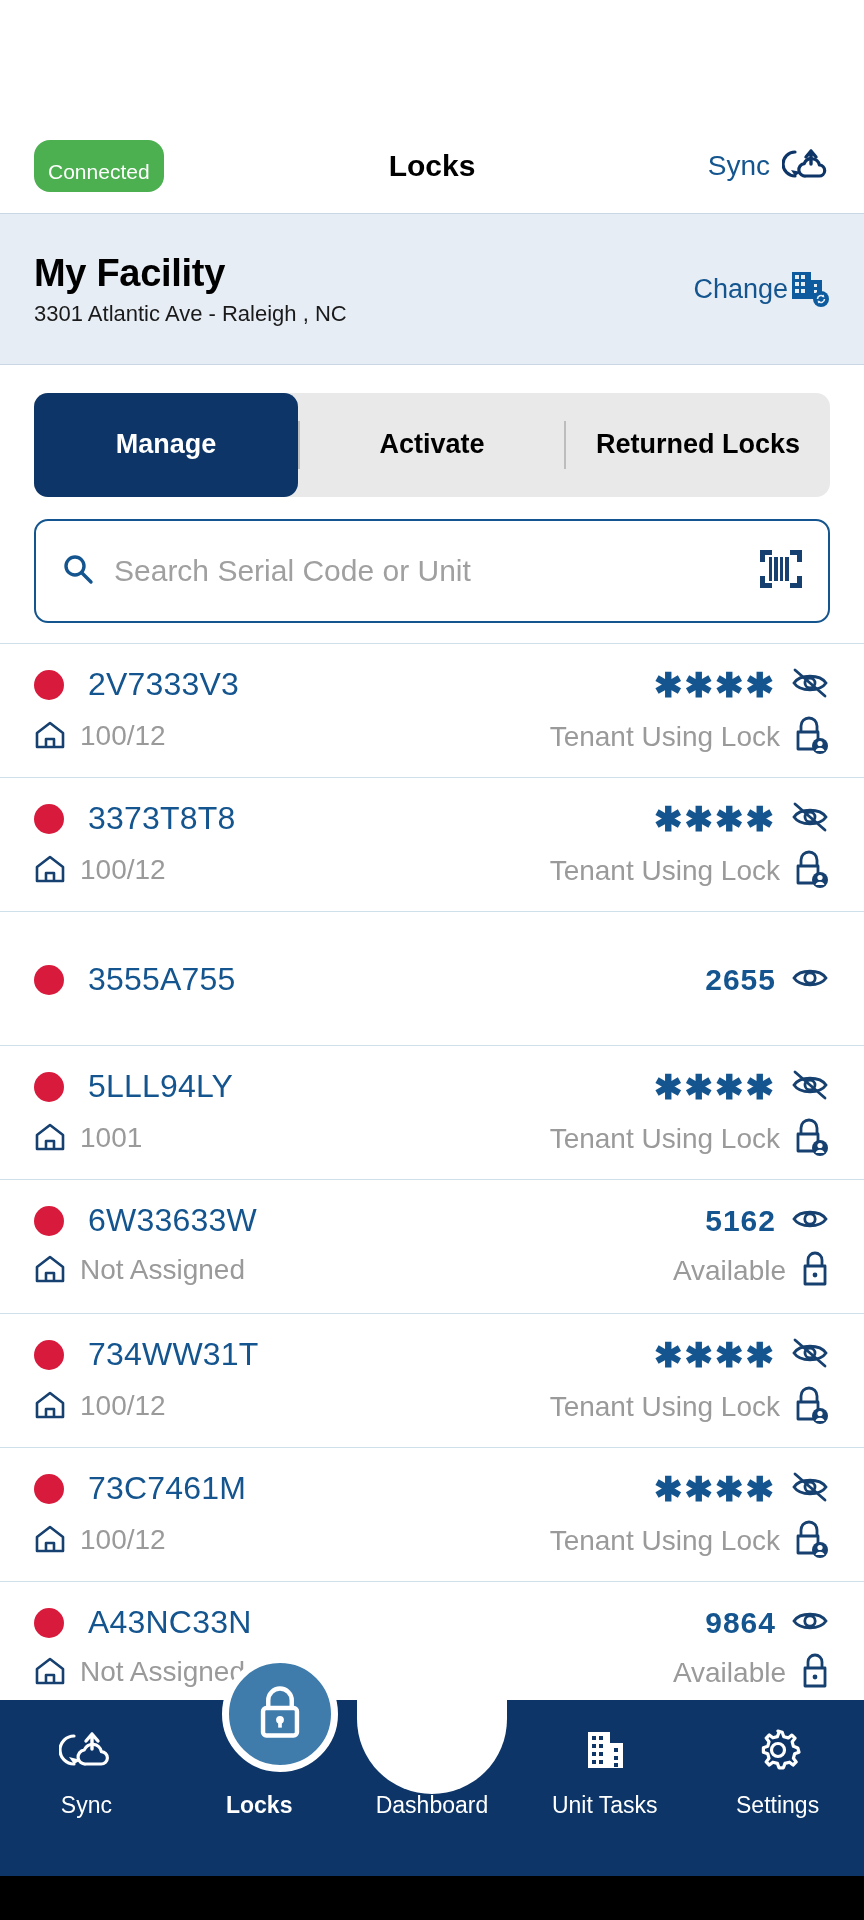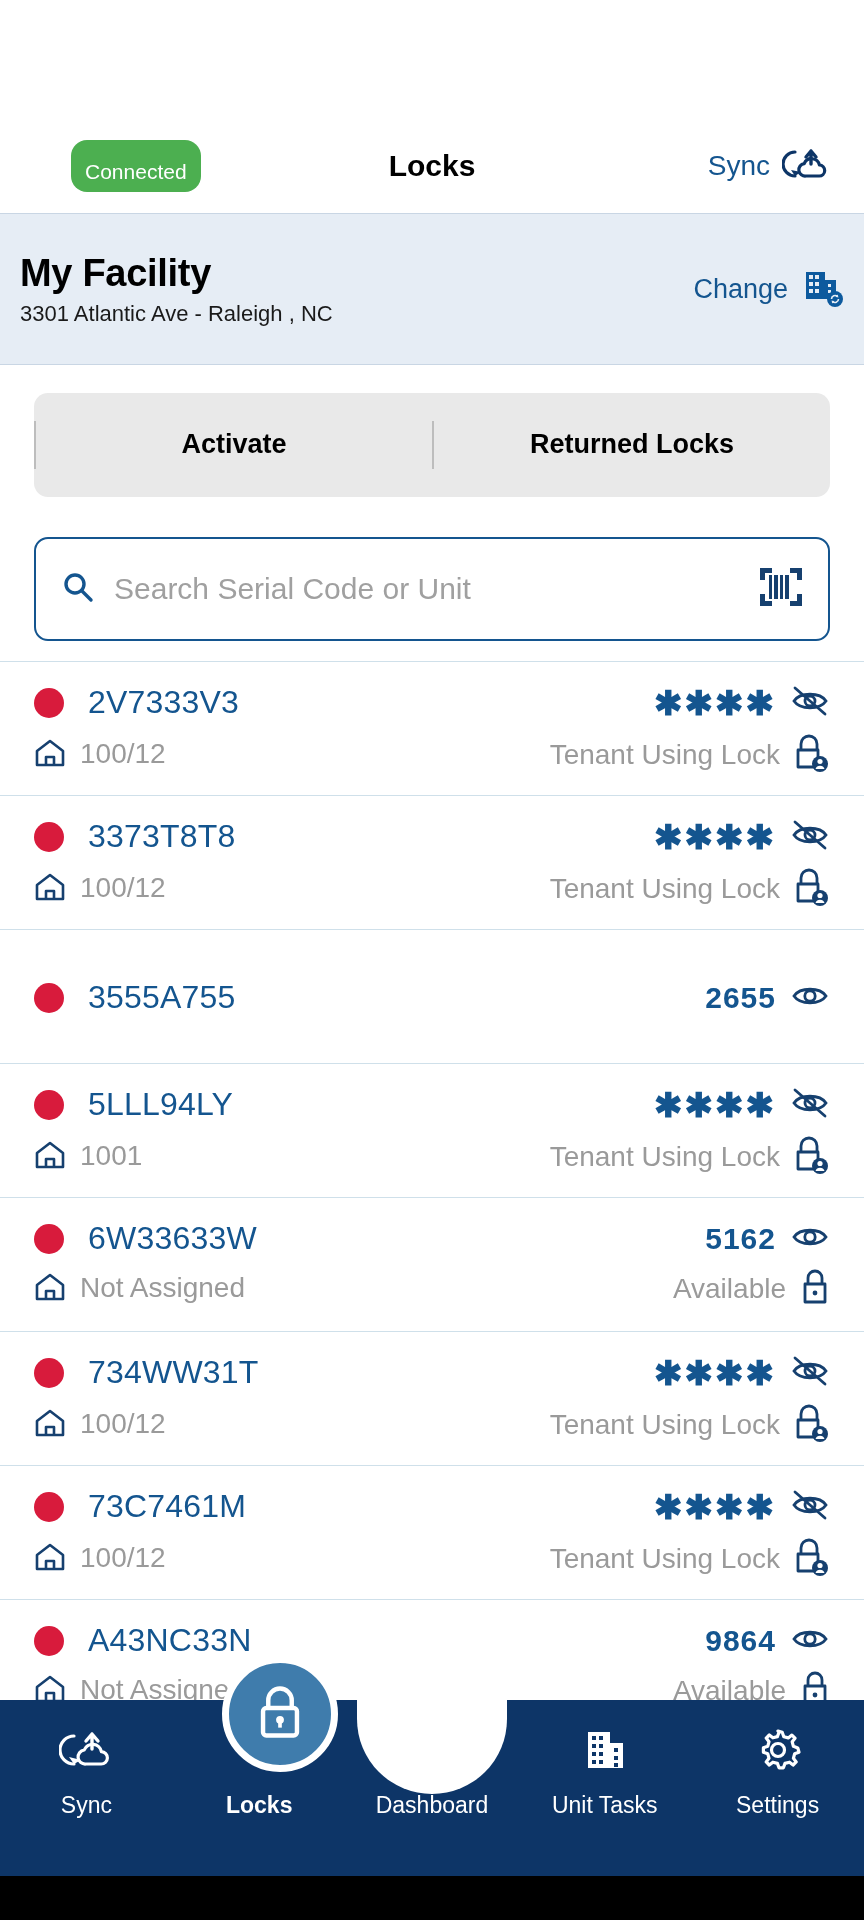--- a/index.html
+++ b/index.html
@@ -20,62 +20,61 @@
     background:#fff;
     display:flex; align-items:center;
     padding:0 34px;
     position:relative;
   }
   .conn-badge {
     background:#4caf50; color:#fff;
     font-size:21px; line-height:1;
     padding:21px 14px 10px; border-radius:16px;
     white-space:nowrap;
-    margin-left:37px;
   }
   .topbar-title {
     position:absolute; left:0; right:0; text-align:center;
     font-size:30px; font-weight:bold; color:#000;
     pointer-events:none;
   }
   .sync-btn {
     margin-left:auto; display:flex; align-items:center; gap:12px;
     color:#14558f; position:relative; z-index:2;
   }
   .sync-btn .sync-label { font-size:28px; color:#14558f; }
 
   
   .facility {
     flex:0 0 152px;
     background:#e6edf5;
     border-top:1px solid #c9d6e4;
     border-bottom:1px solid #c9d6e4;
-    display:flex; align-items:center; padding:0 20px;
+    display:flex; align-items:center; padding:0 34px;
   }
   .facility-left { display:flex; flex-direction:column; gap:6px; }
   .facility-name { font-size:38px; font-weight:bold; color:#000; letter-spacing:-0.3px; }
   .facility-addr { font-size:22px; color:#1a1a1a; }
-  .facility-right { margin-left:auto; display:flex; align-items:center; gap:14px; }
+  .facility-right { margin-left:auto; display:flex; align-items:center; gap:0; }
   .change-label { font-size:27px; color:#14558f; }
 
   
   .tabs-wrap { padding:28px 34px 0; background:#fff; flex:0 0 auto; }
   .tabs {
     display:flex; background:#e9e9e9; border-radius:14px; height:104px; align-items:stretch;
   }
   .tab {
     flex:1; display:flex; align-items:center; justify-content:center;
     font-size:27px; font-weight:bold; color:#000; text-align:center; line-height:1.15;
     padding:0 6px;
   }
   .tab.active { background:#0d3567; color:#fff; border-radius:14px; }
   .tab-sep { width:2px; background:#bdbdbd; align-self:center; height:48px; }
 
   
-  .search-wrap { padding:40px 34px 20px; background:#fff; flex:0 0 auto; }
+  .search-wrap { padding:22px 34px 20px; background:#fff; flex:0 0 auto; }
   .search-box {
     height:104px; border:2px solid #14558f; border-radius:14px;
     display:flex; align-items:center; padding:0 24px; gap:18px; background:#fff;
   }
   .search-input {
     flex:1; border:none; outline:none; font-size:30px; color:#333;
     font-family:"Liberation Sans", sans-serif; background:transparent;
   }
   .search-input::placeholder { color:#a0a0a0; }
 
@@ -176,20 +175,23 @@
           <path d="M29.5 33 a3.5 3.5 0 0 1 6 -2.4 M36.5 33 a3.5 3.5 0 0 1 -6 2.4" stroke="#e6edf5" stroke-width="1.6" fill="none"></path>
           <polygon points="35.8,28.6 36.4,31.4 33.6,30.8" fill="#e6edf5"></polygon>
           <polygon points="30.2,37.4 29.6,34.6 32.4,35.2" fill="#e6edf5"></polygon>
         </svg>
       </span>
     </div>
   </div>
 
   <div class="tabs-wrap">
     <div class="tabs">
+      <div class="tab active">
+        <span>Manage</span>
+      </div>
       <div class="tab-sep"></div>
       <div class="tab">
         <span>Activate</span>
       </div>
       <div class="tab-sep"></div>
       <div class="tab">
         <span>Returned Locks</span>
       </div>
     </div>
   </div>

